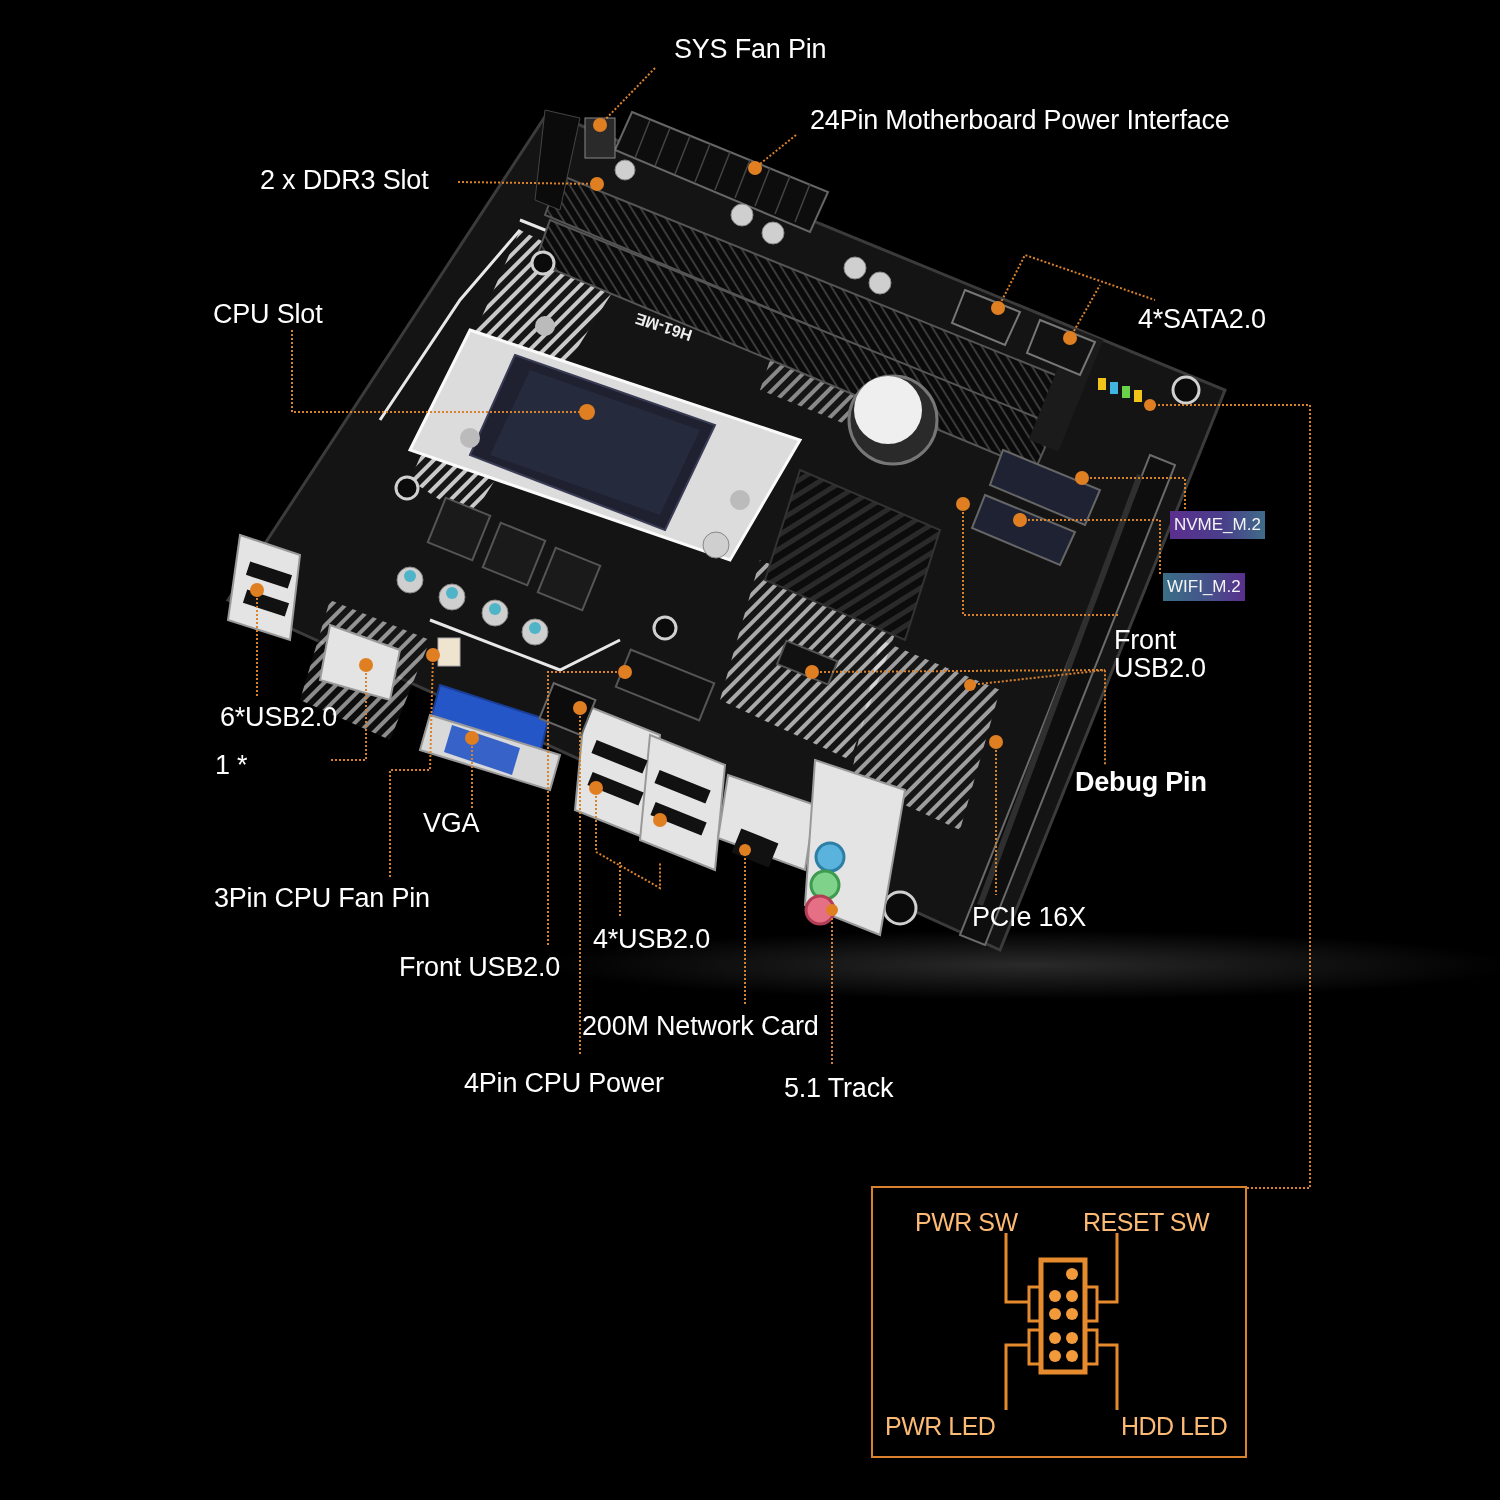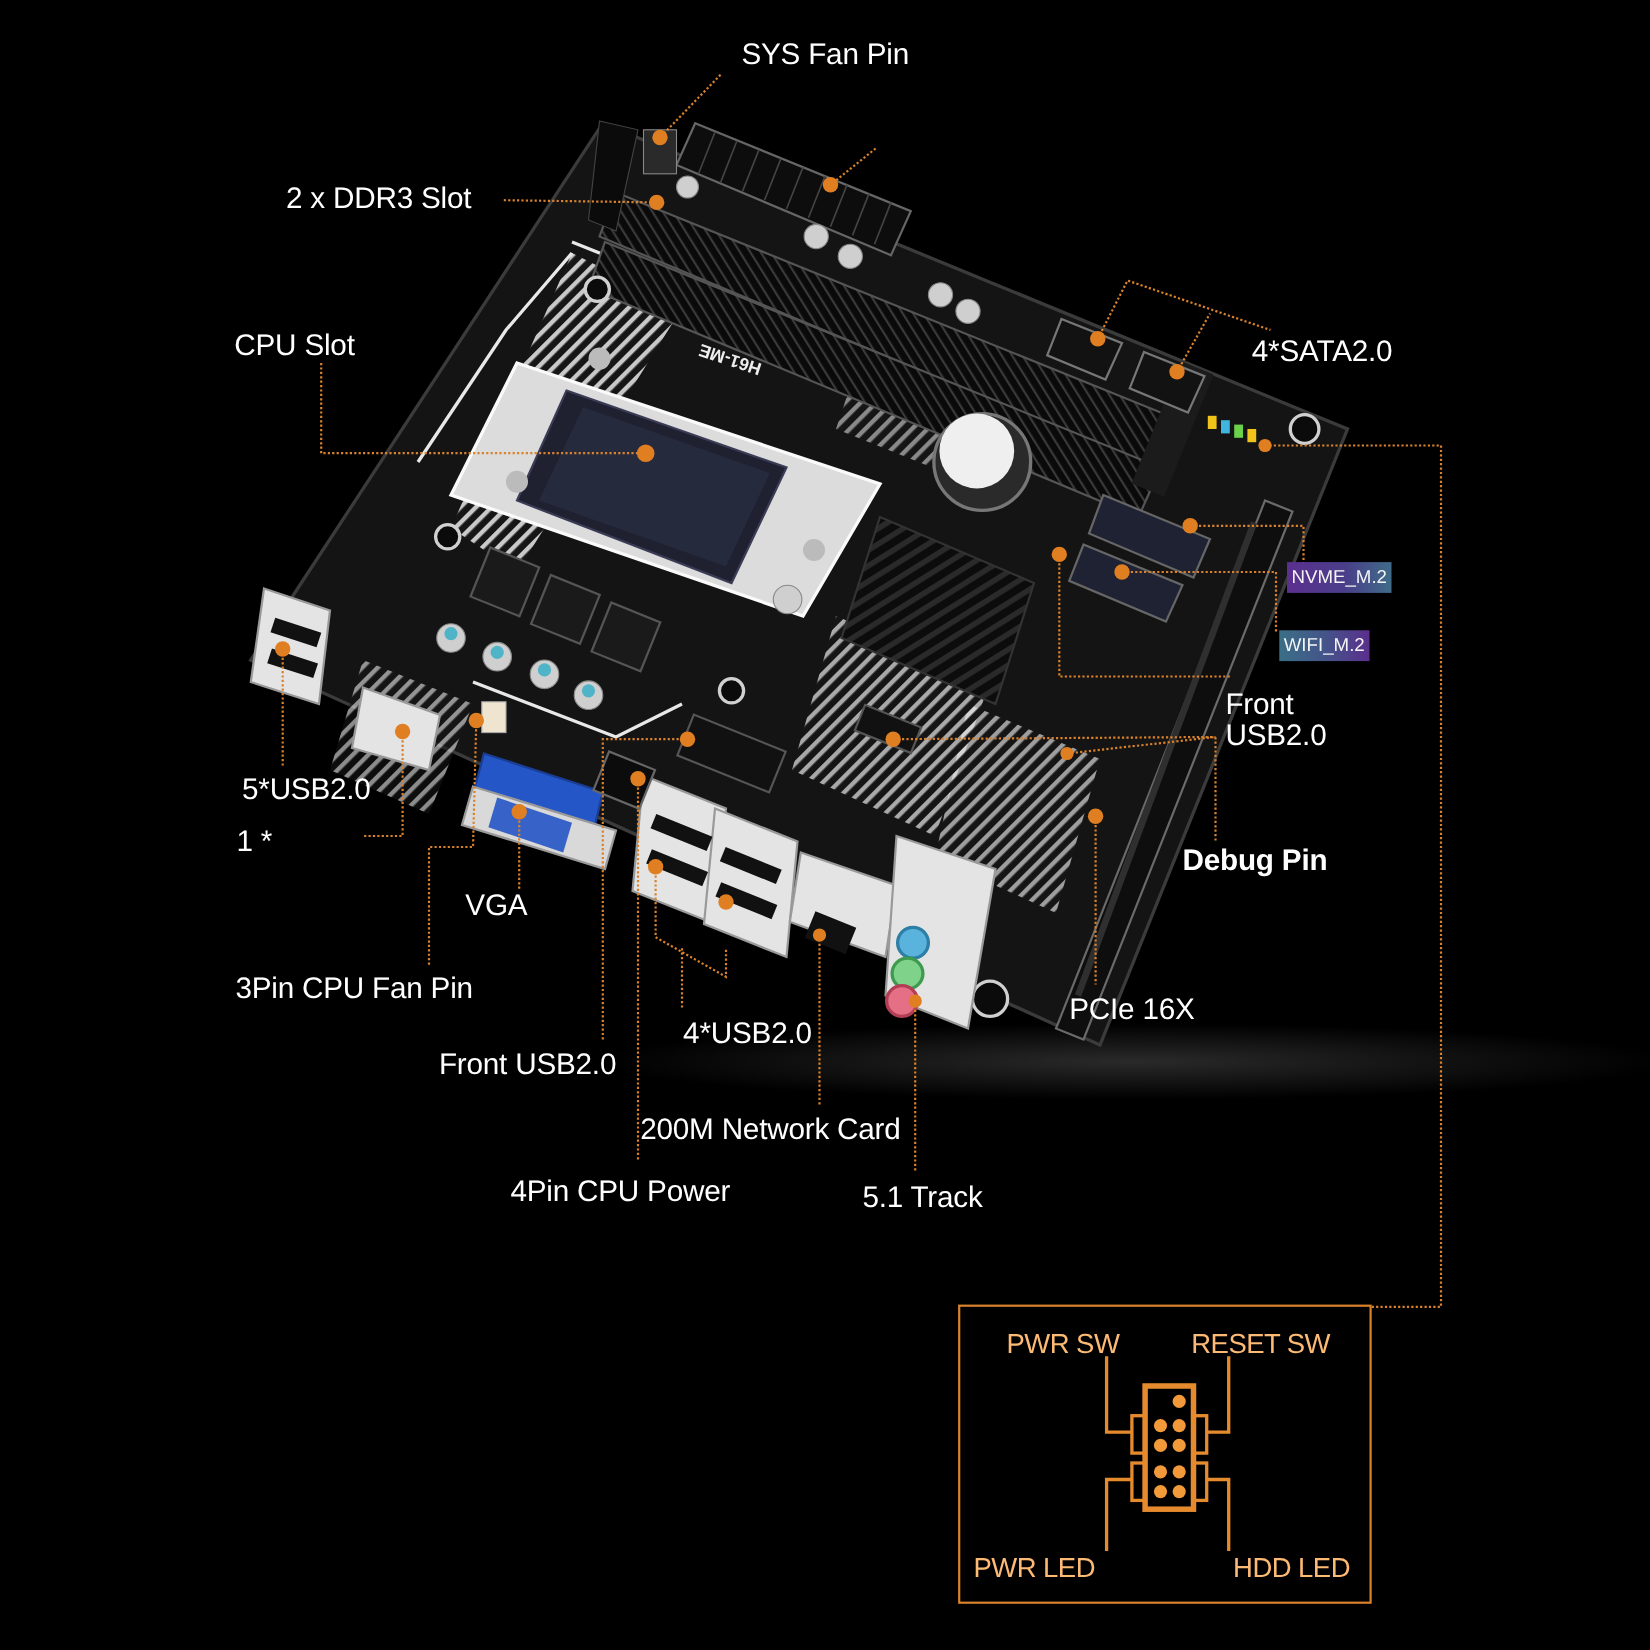--- a/index.html
+++ b/index.html
@@ -247,38 +247,39 @@
         <circle cx="625" cy="672" r="7"></circle>
       <circle cx="580" cy="708" r="7"></circle>
         <circle cx="596" cy="788" r="7"></circle>
       <circle cx="660" cy="820" r="7"></circle>
         <circle cx="745" cy="850" r="6"></circle>
       <circle cx="832" cy="910" r="6"></circle>
     </g>
   </svg>
 
   <div class="label" style="left:674px; top:35px;">SYS Fan Pin</div>
+  <div class="label" style="left:810px; top:106px;">24Pin Motherboard Power Interface</div>
   <div class="label" style="left:260px; top:166px;">2 x DDR3 Slot</div>
   <div class="label" style="left:213px; top:300px;">CPU Slot</div>
   <div class="label" style="left:1138px; top:305px;">4*SATA2.0</div>
 
   <div class="tag nvme" style="left:1170px; top:511px;">NVME_M.2</div>
   <div class="tag wifi" style="left:1163px; top:573px;text-align:center;">WIFI_M.2</div>
 
   <div class="label" style="left:1114px; top:626px;">
     <div>Front</div>
     <div>USB2.0</div>
   </div>
   <div class="label" style="left:1075px; top:768px;font-weight:bold;">Debug Pin</div>
-  <div class="label" style="left:220px; top:703px;">5*USB2.0</div>
+  <div class="label" style="left:220px; top:703px;">6*USB2.0</div>
   <div class="label" style="left:215px; top:751px;">1 *</div>
   <div class="label" style="left:423px; top:809px;">VGA</div>
   <div class="label" style="left:214px; top:884px;">3Pin CPU Fan Pin</div>
   <div class="label" style="left:972px; top:903px;">PCIe 16X</div>
-  <div class="label" style="left:593px; top:925px;margin-left:28px;">4*USB2.0</div>
+  <div class="label" style="left:593px; top:925px;">4*USB2.0</div>
   <div class="label" style="left:399px; top:953px;">Front USB2.0</div>
   <div class="label" style="left:582px; top:1012px;">200M Network Card</div>
   <div class="label" style="left:464px; top:1069px;">4Pin CPU Power</div>
   <div class="label" style="left:784px; top:1074px;">5.1 Track</div>
 
   <div class="panel">
     <div class="plabel" style="left:42px; top:20px;">PWR SW</div>
     <div class="plabel" style="left:210px; top:20px;">RESET SW</div>
     <div class="plabel" style="left:12px; top:224px;">PWR LED</div>
     <div class="plabel" style="left:248px; top:224px;">HDD  LED</div>

